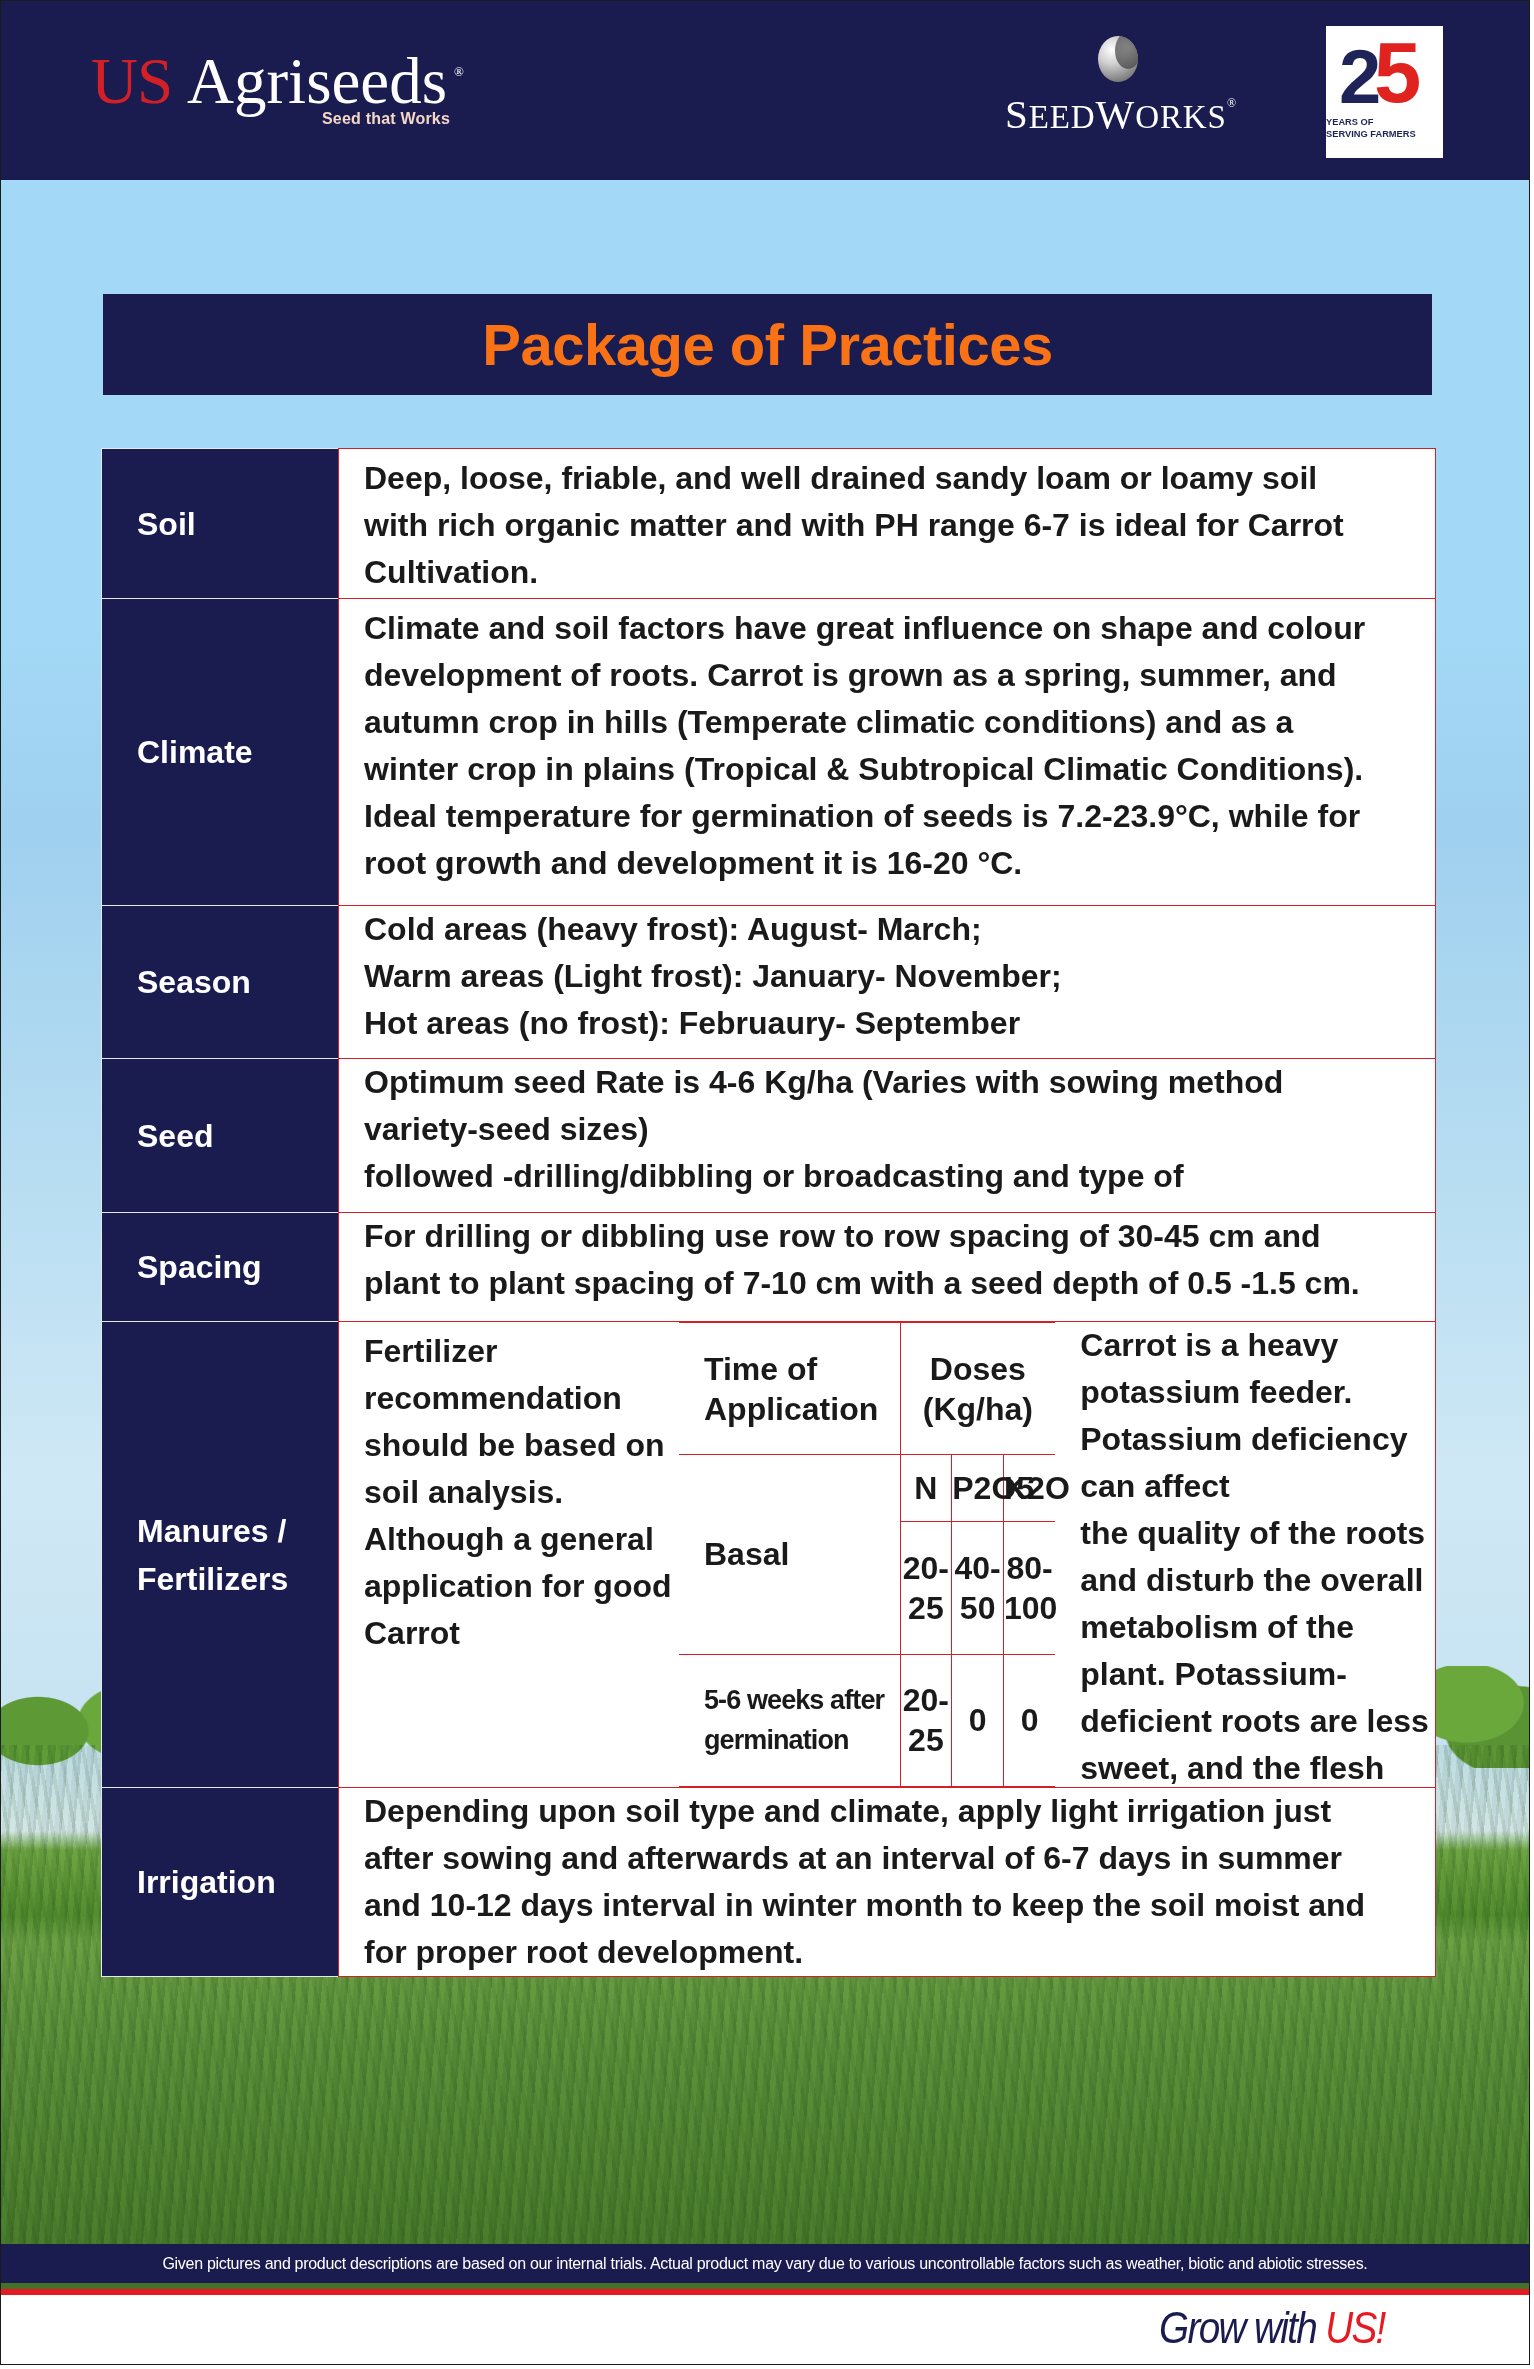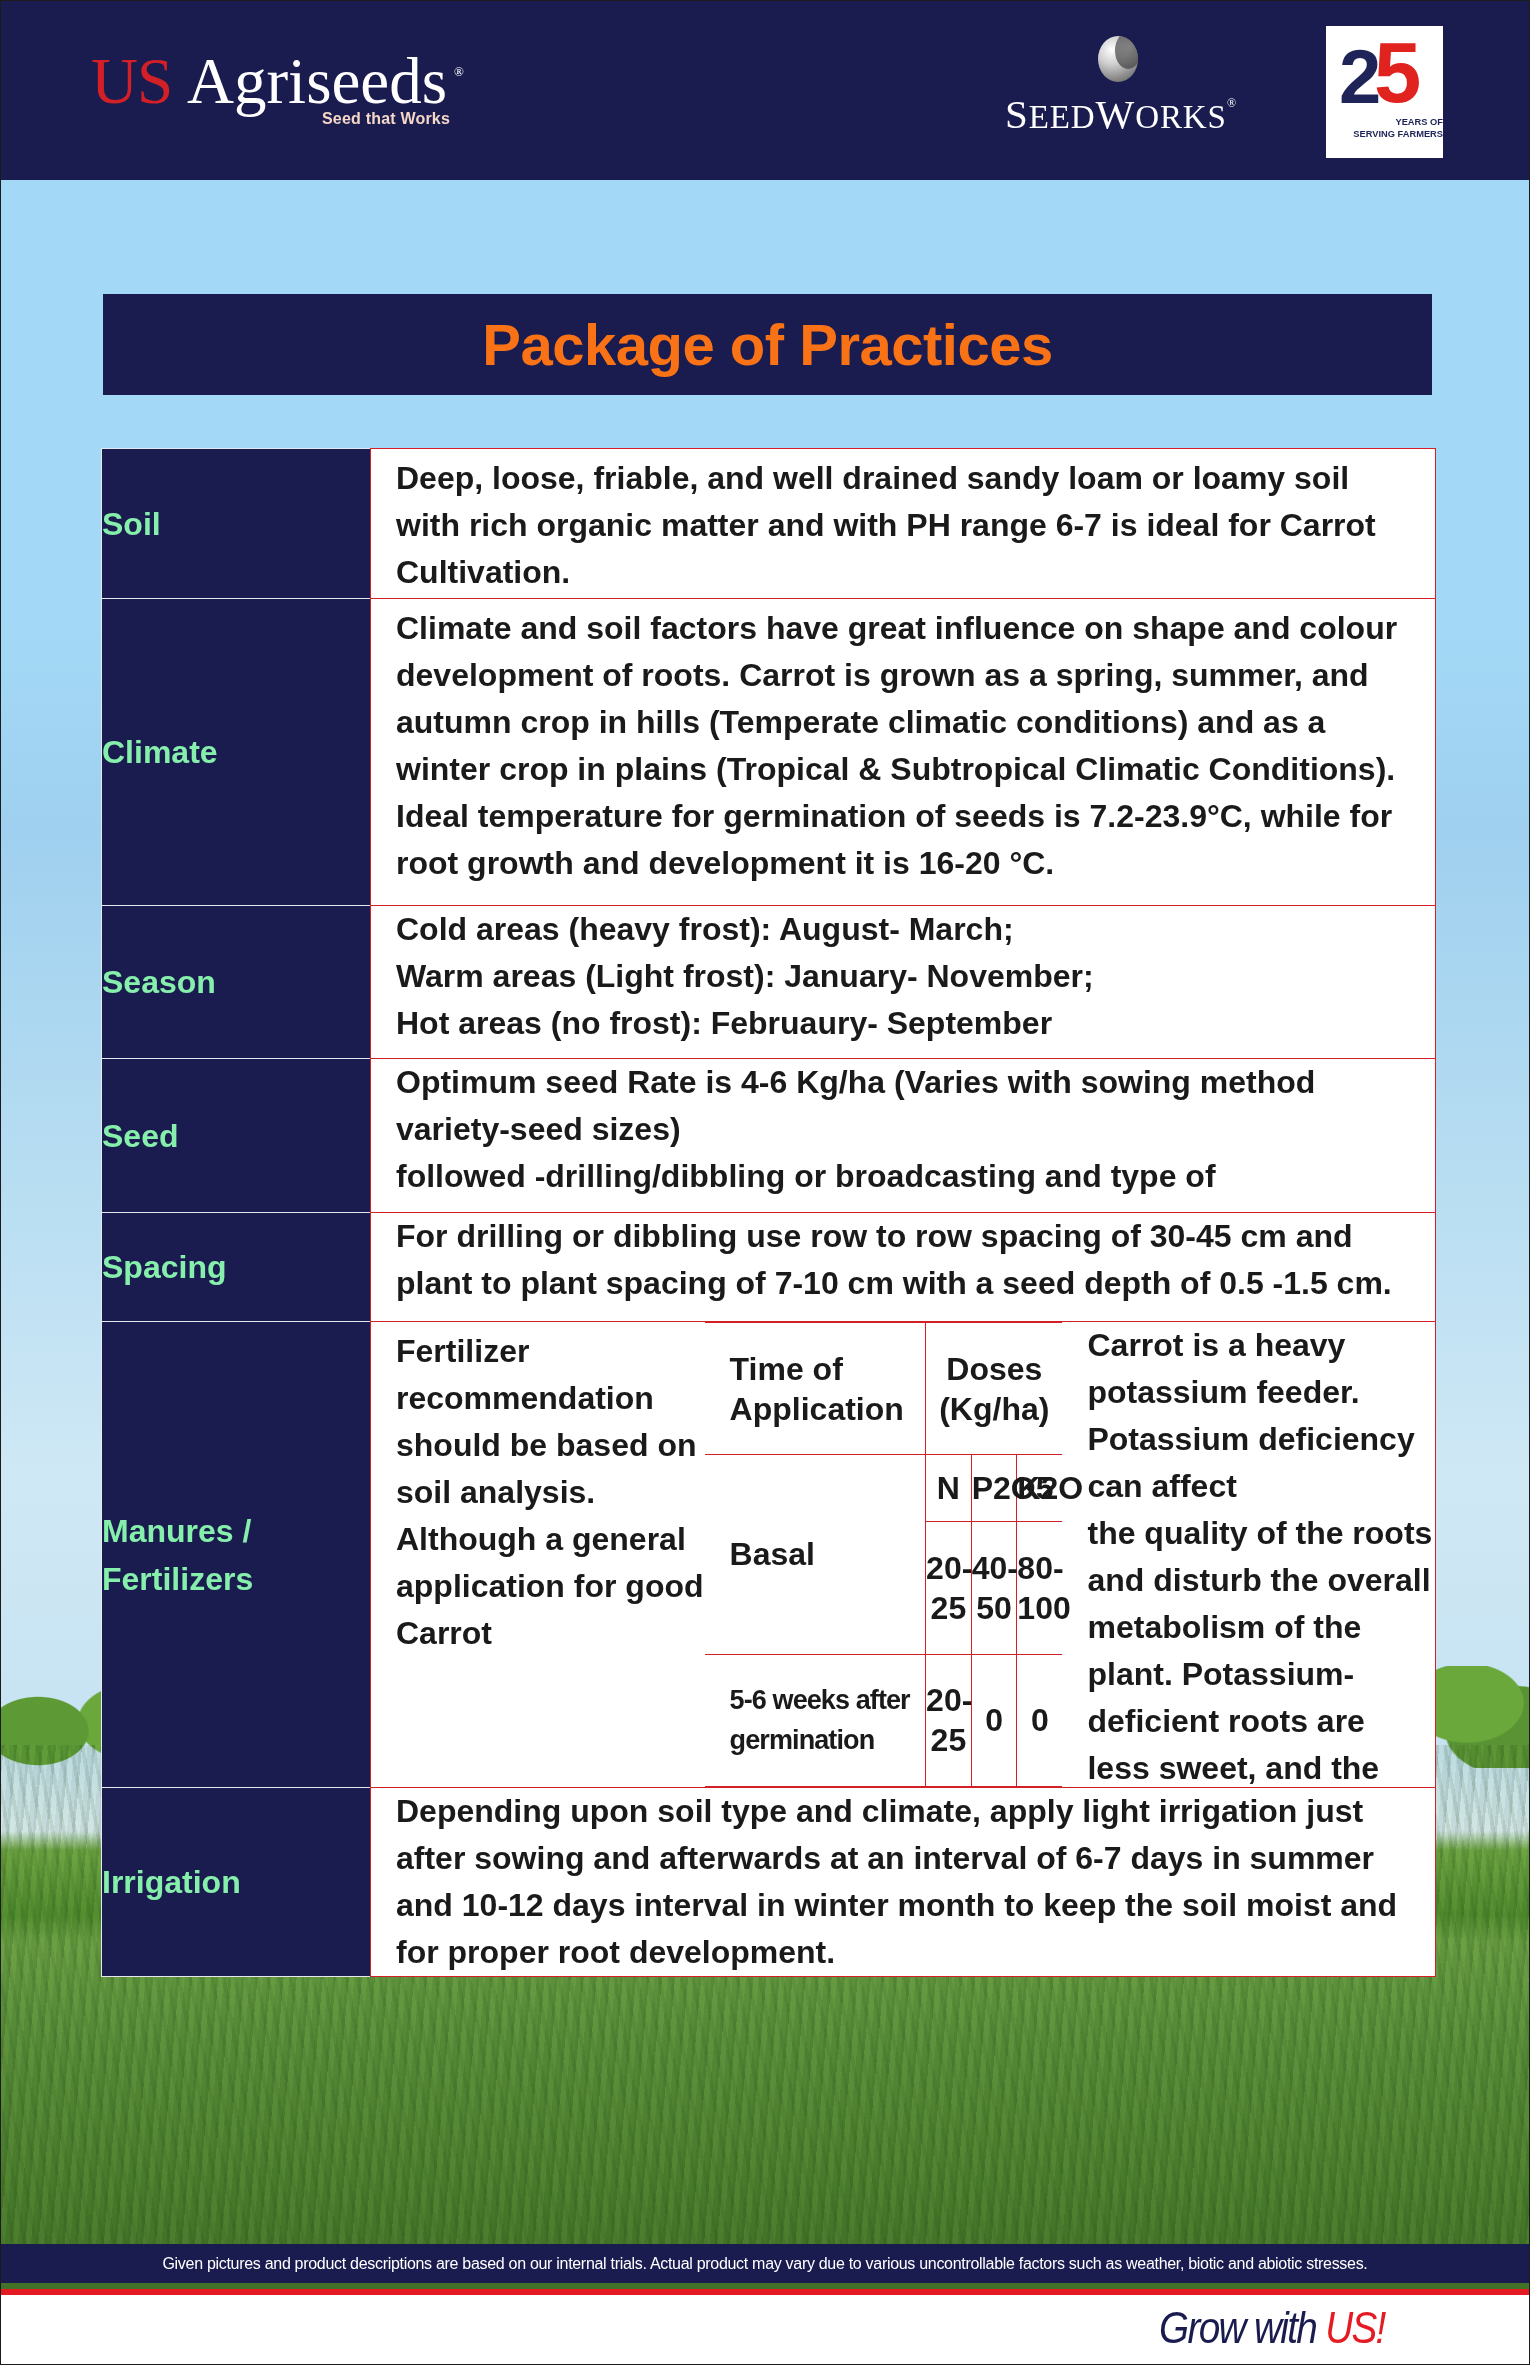--- a/index.html
+++ b/index.html
@@ -58,38 +58,38 @@
     border-radius: 50%; background: radial-gradient(circle at 60% 40%, #6d6d6d, #3a3a3a); opacity: 0.75; }
   .sw-text { position: absolute; left: 1004px; top: 93px; font-family: "Liberation Serif", serif;
     color: #ffffff; font-size: 33px; letter-spacing: 0.9px; line-height: 1; }
   .sw-text .big { font-size: 41px; }
   .sw-reg { position: absolute; left: 1226px; top: 95px; font-family: "Liberation Serif", serif;
     color: #fff; font-size: 12px; }
 
   .badge25 { position: absolute; left: 1325px; top: 25px; width: 117px; height: 132px; background: #ffffff; }
   .badge25 .d2 { position: absolute; left: 13px; top: 13px; font-size: 76px; font-weight: bold; color: #1f2458; line-height: 1; }
   .badge25 .d5 { position: absolute; left: 48px; top: 3.7px; font-size: 85px; font-weight: bold; color: #e0231f; line-height: 1; }
-  .badge25 .years { position: absolute; left: 0; width: 100%; top: 91px; text-align: right; font-size: 9.3px; font-weight: bold; color: #1f2458; line-height: 1.25; }
+  .badge25 .years { position: absolute; left: 0; width: 100%; top: 91px; text-align: left; font-size: 9.3px; font-weight: bold; color: #1f2458; line-height: 1.25; }
 
   
   .title-band {
     position: absolute; left: 102px; top: 293px; width: 1329px; height: 101px;
     background: #1a1c4f; display: flex; align-items: center; justify-content: center;
   }
   .title-band h1 { margin: 12px; color: #f97316; font-size: 58px; font-weight: bold; letter-spacing: -0.5px; }
 
   
   .pop-table {
     position: absolute; left: 100px; top: 447px; width: 1335px;
   }
   .row { display: flex; position: relative; }
   .label {
-    width: 269px; flex: none; background: #1a1c4f; color: #86efac; box-sizing: border-box;
+    width: 237px; flex: none; background: #1a1c4f; color: #ffffff; box-sizing: border-box;
     border-top: 1.9px solid #e6e8f0; border-left: 0.9px solid #e6e8f0;
-    display: flex; align-items: center; 
+    display: flex; align-items: center; padding-left: 35px;
     font-size: 32px; font-weight: bold; line-height: 1.5;
   }
   .content {
     flex: 1; background: #ffffff; box-sizing: border-box;
     border: 1.9px solid #d32027; border-bottom: none;
     padding: 5.6px 0 5.6px 25px; color: #1a1a1a;
     font-size: 32px; font-weight: bold; line-height: 47px;
   }
   .row.last .content { border-bottom: 1.9px solid #d32027; }
   .row.last .label { border-bottom: 1.9px solid #e6e8f0; }

